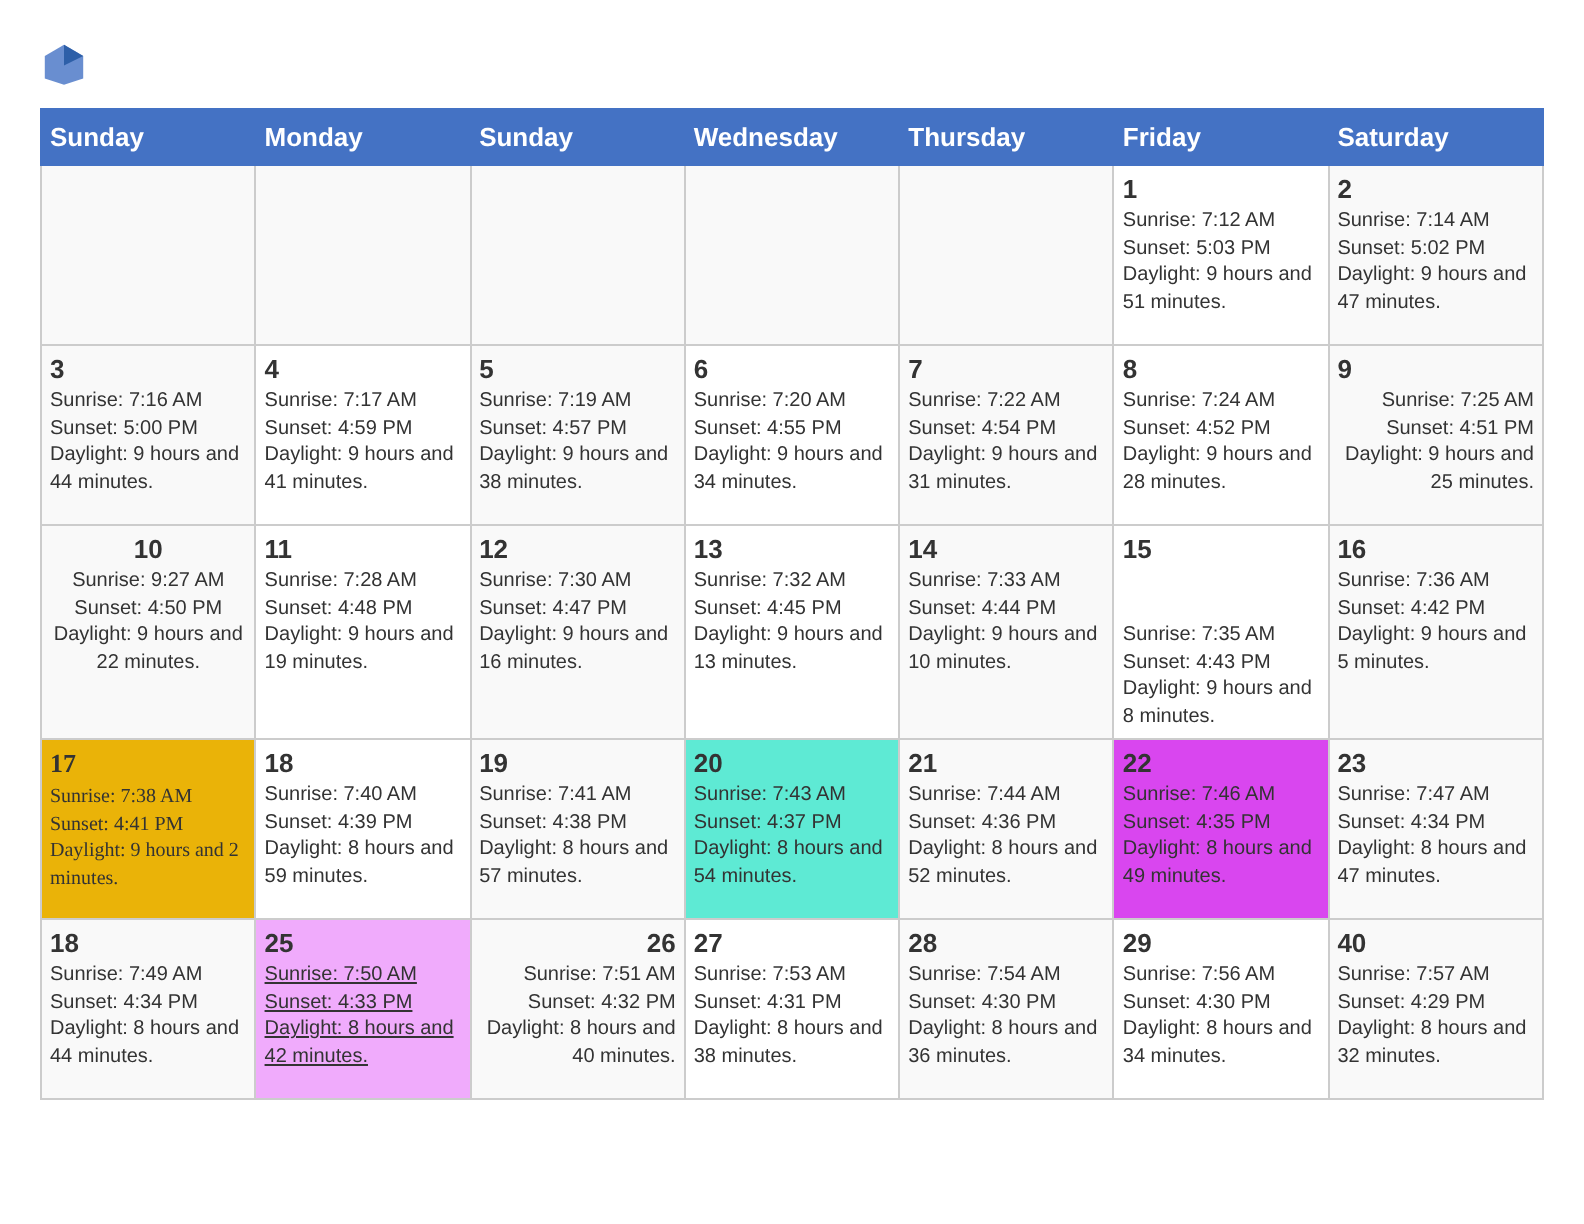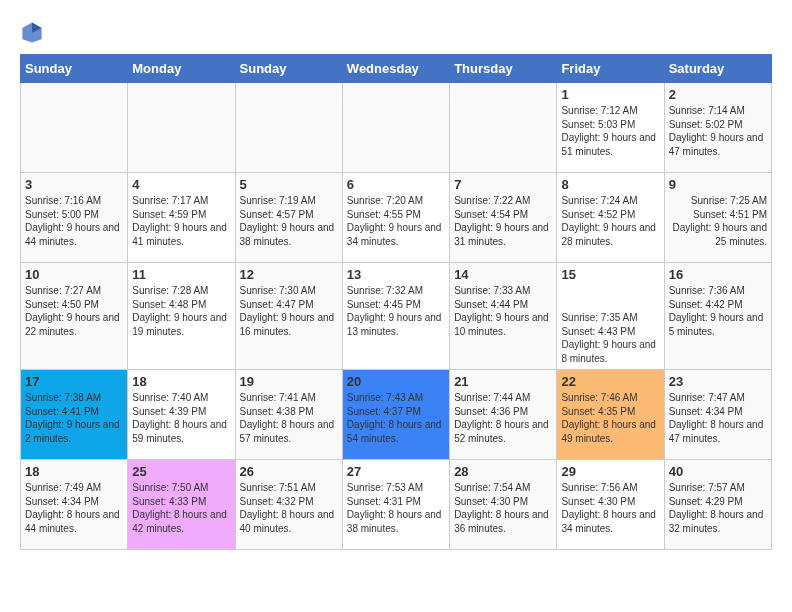--- a/index.html
+++ b/index.html
@@ -175,23 +175,23 @@
 Daylight: 9 hours and 28 minutes.</div>
         </td>
         <td style="background-color: rgb(249, 249, 249);">
           <div class="day-num">9</div>
           <div class="day-info" style="white-space: pre-line; text-align: right;">Sunrise: 7:25 AM
 Sunset: 4:51 PM
 Daylight: 9 hours and 25 minutes.</div>
         </td>
       </tr>
       <tr>
-        <td style="background-color: rgb(249, 249, 249);">
+        <td style="background-color: rgb(249, 249, 249); text-align: center;">
           <div class="day-num">10</div>
-          <div class="day-info" style="white-space: pre-line;">Sunrise: 7:27 AM
+          <div class="day-info" style="white-space: pre-line;">Sunrise: 9:27 AM
 Sunset: 4:50 PM
 Daylight: 9 hours and 22 minutes.</div>
         </td>
         <td style="background-color: rgb(255, 255, 255);">
           <div class="day-num">11</div>
           <div class="day-info" style="white-space: pre-line;">Sunrise: 7:28 AM
 Sunset: 4:48 PM
 Daylight: 9 hours and 19 minutes.</div>
         </td>
         <td style="background-color: rgb(249, 249, 249);">
@@ -219,51 +219,51 @@
 Daylight: 9 hours and 8 minutes.</div>
         </td>
         <td style="background-color: rgb(249, 249, 249);">
           <div class="day-num">16</div>
           <div class="day-info" style="white-space: pre-line;">Sunrise: 7:36 AM
 Sunset: 4:42 PM
 Daylight: 9 hours and 5 minutes.</div>
         </td>
       </tr>
       <tr>
-        <td style="background-color: #0ea5e9;">
+        <td style="background-color: #eab308; font-family: Liberation Serif, serif;">
           <div class="day-num">17</div>
           <div class="day-info" style="white-space: pre-line;">Sunrise: 7:38 AM
 Sunset: 4:41 PM
 Daylight: 9 hours and 2 minutes.</div>
         </td>
         <td style="background-color: rgb(255, 255, 255);">
           <div class="day-num">18</div>
           <div class="day-info" style="white-space: pre-line;">Sunrise: 7:40 AM
 Sunset: 4:39 PM
 Daylight: 8 hours and 59 minutes.</div>
         </td>
         <td style="background-color: rgb(249, 249, 249);">
           <div class="day-num">19</div>
           <div class="day-info" style="white-space: pre-line;">Sunrise: 7:41 AM
 Sunset: 4:38 PM
 Daylight: 8 hours and 57 minutes.</div>
         </td>
-        <td style="background-color: #3b82f6; margin-top: 48px;">
+        <td style="background-color: #5eead4; margin-top: 48px;">
           <div class="day-num">20</div>
           <div class="day-info" style="white-space: pre-line;">Sunrise: 7:43 AM
 Sunset: 4:37 PM
 Daylight: 8 hours and 54 minutes.</div>
         </td>
         <td style="background-color: rgb(249, 249, 249);">
           <div class="day-num">21</div>
           <div class="day-info" style="white-space: pre-line;">Sunrise: 7:44 AM
 Sunset: 4:36 PM
 Daylight: 8 hours and 52 minutes.</div>
         </td>
-        <td style="background-color: #fdba74;">
+        <td style="background-color: #d946ef;">
           <div class="day-num">22</div>
           <div class="day-info" style="white-space: pre-line;">Sunrise: 7:46 AM
 Sunset: 4:35 PM
 Daylight: 8 hours and 49 minutes.</div>
         </td>
         <td style="background-color: rgb(249, 249, 249);">
           <div class="day-num">23</div>
           <div class="day-info" style="white-space: pre-line;">Sunrise: 7:47 AM
 Sunset: 4:34 PM
 Daylight: 8 hours and 47 minutes.</div>
@@ -271,25 +271,25 @@
       </tr>
       <tr>
         <td style="background-color: rgb(249, 249, 249);">
           <div class="day-num">18</div>
           <div class="day-info" style="white-space: pre-line;">Sunrise: 7:49 AM
 Sunset: 4:34 PM
 Daylight: 8 hours and 44 minutes.</div>
         </td>
         <td style="background-color: #f0abfc;">
           <div class="day-num">25</div>
-          <div class="day-info" style="white-space: pre-line;">Sunrise: 7:50 AM
+          <div class="day-info" style="white-space: pre-line; text-decoration: underline;">Sunrise: 7:50 AM
 Sunset: 4:33 PM
 Daylight: 8 hours and 42 minutes.</div>
         </td>
-        <td style="background-color: rgb(249, 249, 249);">
+        <td style="background-color: rgb(249, 249, 249); text-align: right;">
           <div class="day-num">26</div>
           <div class="day-info" style="white-space: pre-line;">Sunrise: 7:51 AM
 Sunset: 4:32 PM
 Daylight: 8 hours and 40 minutes.</div>
         </td>
         <td style="background-color: rgb(255, 255, 255);">
           <div class="day-num">27</div>
           <div class="day-info" style="white-space: pre-line;">Sunrise: 7:53 AM
 Sunset: 4:31 PM
 Daylight: 8 hours and 38 minutes.</div>

